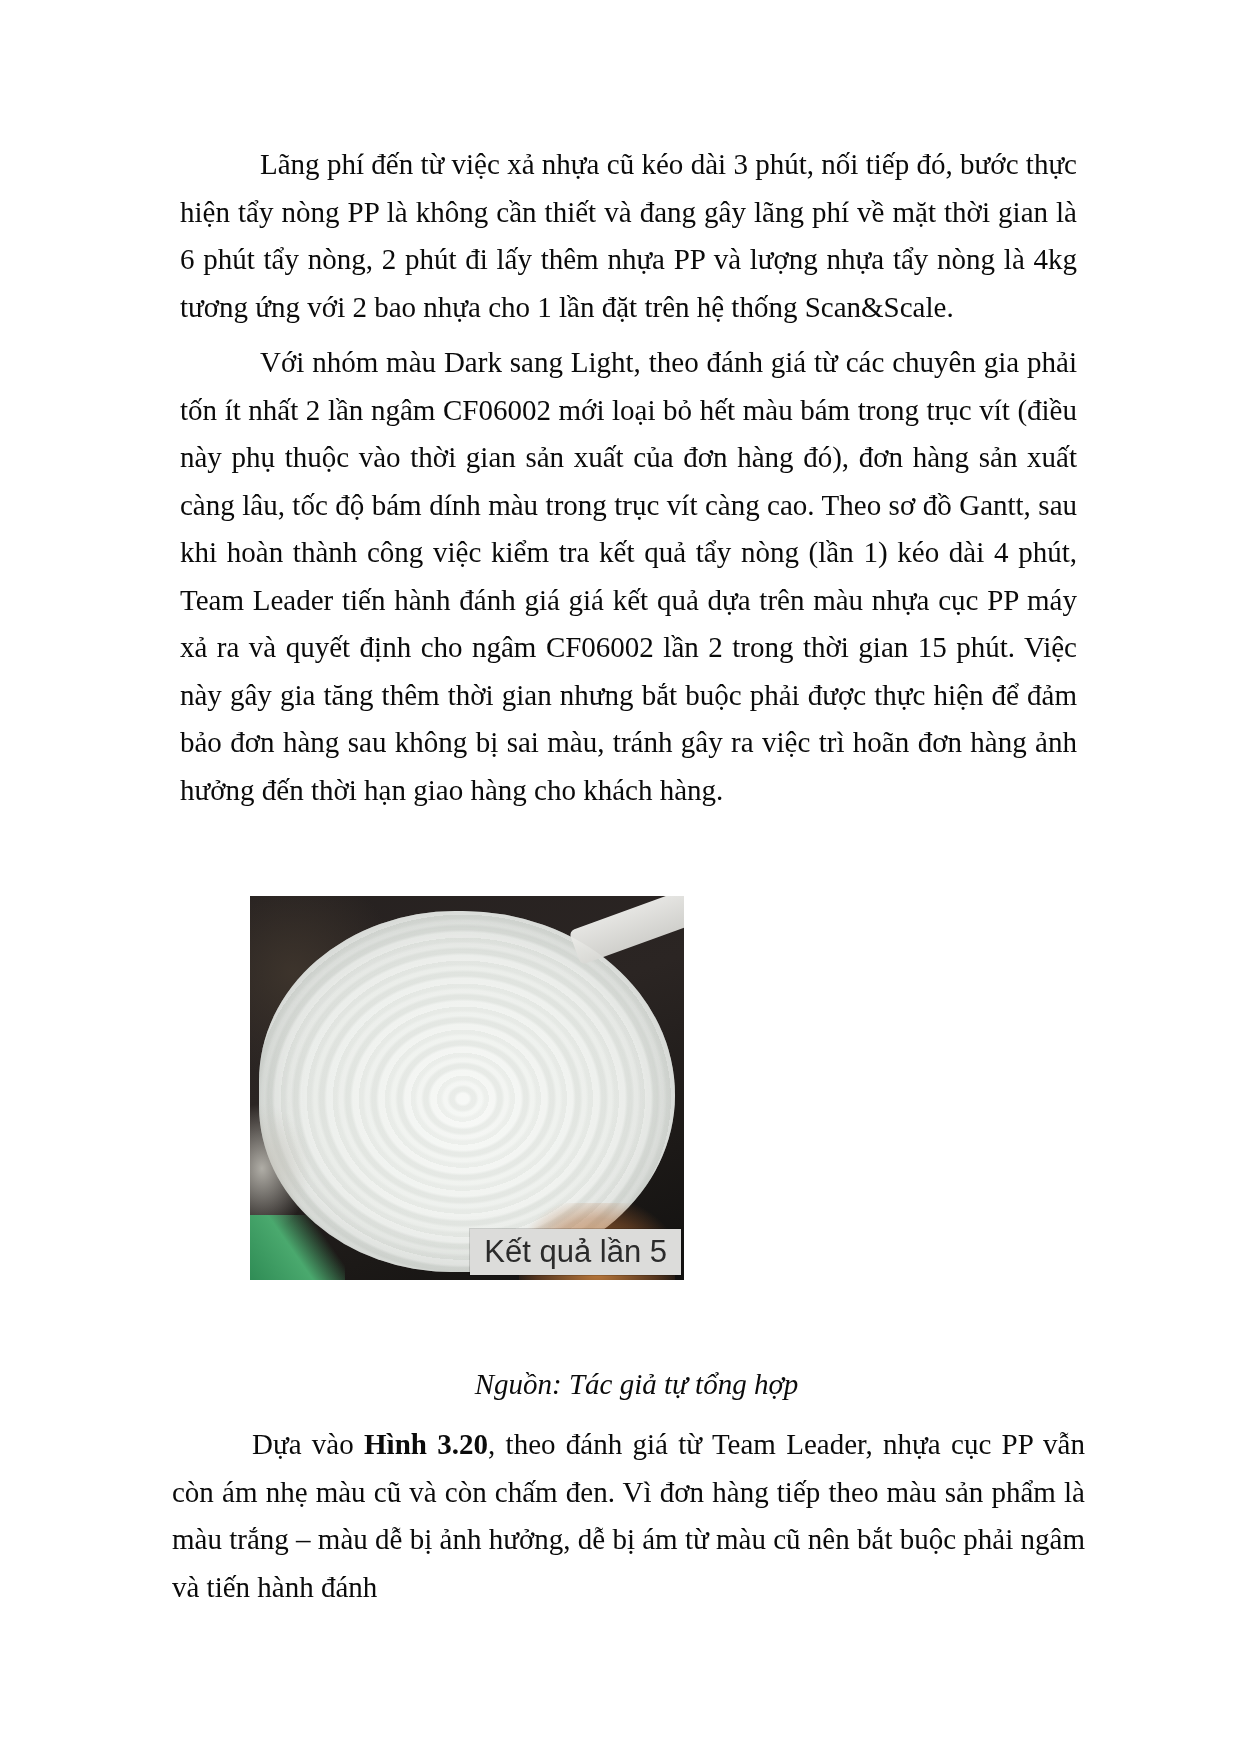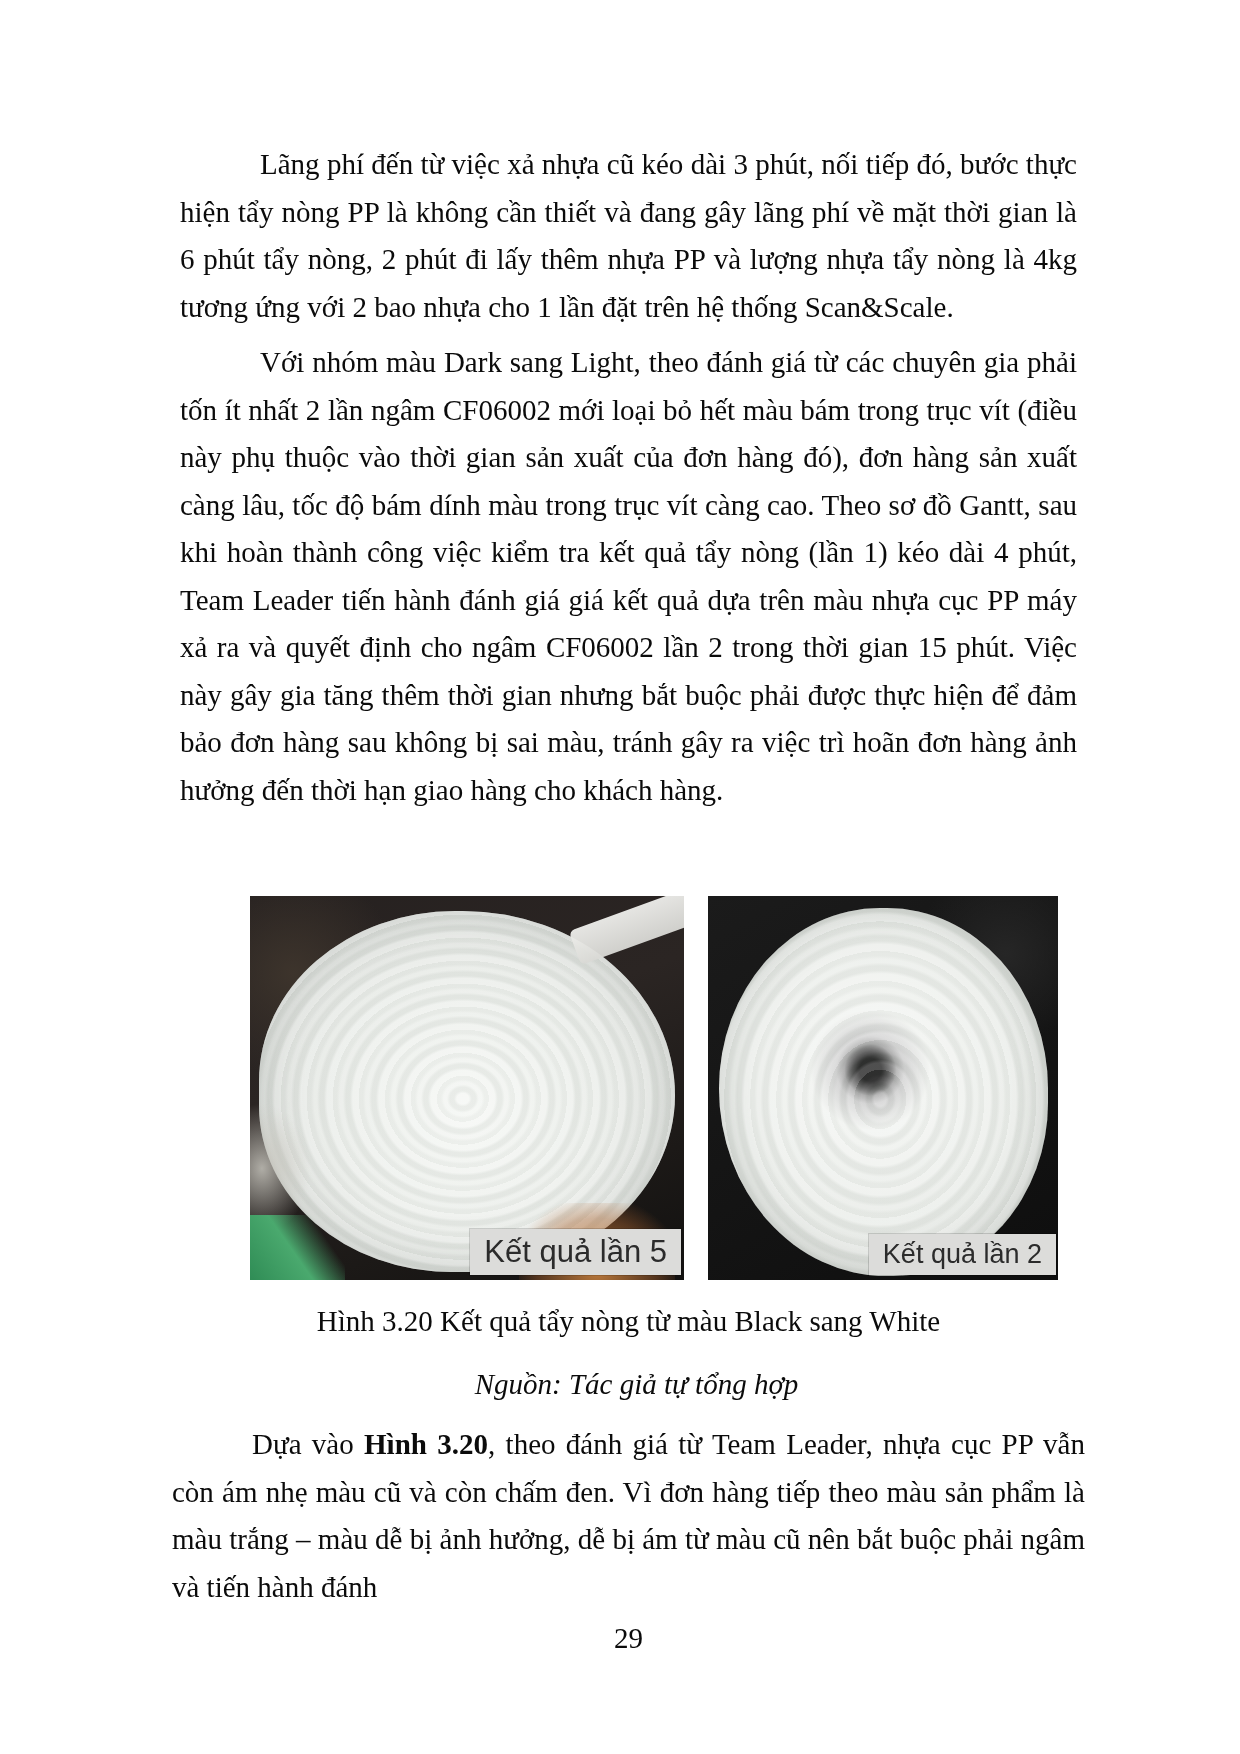--- a/index.html
+++ b/index.html
@@ -89,29 +89,23 @@
 
   <div class="figure-area">
     <div class="photo photo1">
       <div class="coil coil1"></div>
       <div class="tape"></div>
       <div class="foam"></div>
       <div class="green-corner"></div>
       <div class="glow"></div>
       <div class="photo-label label1">Kết quả lần 5</div>
     </div>
-    <div class="photo photo2">
-      <div class="coil coil2"></div>
-      <div class="photo-label label2">Kết quả lần 2</div>
-    </div>
   </div>
 
-  <div class="caption">Hình 3.20 Kết quả tẩy nòng từ màu Black sang White</div>
 
   <div class="source-line">Nguồn: Tác giả tự tổng hợp</div>
 
   <div class="closing">
     <p><span>Dựa vào </span><span class="fig-ref">Hình 3.20</span><span>, theo đánh giá từ Team Leader, nhựa cục PP vẫn còn ám nhẹ màu cũ và còn chấm đen. Vì đơn hàng tiếp theo màu sản phẩm là màu trắng – màu dễ bị ảnh hưởng, dễ bị ám từ màu cũ nên bắt buộc phải ngâm và tiến hành đánh</span></p>
   </div>
 
-  <div class="page-number">29</div>
 
 </div>
 
 </body></html>

